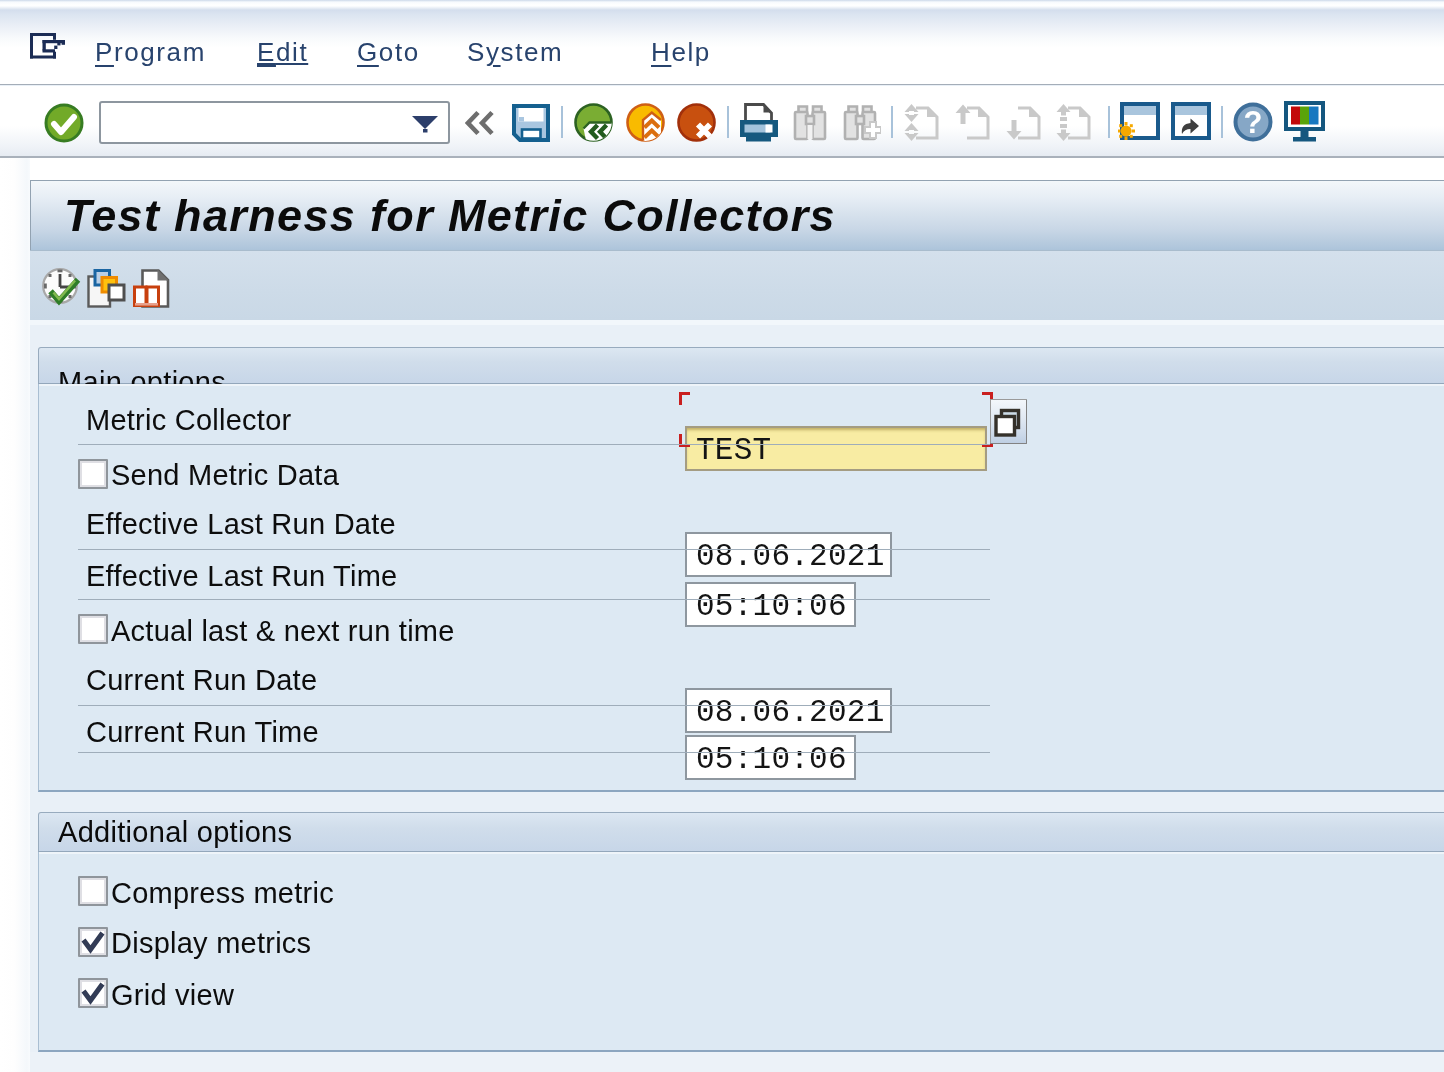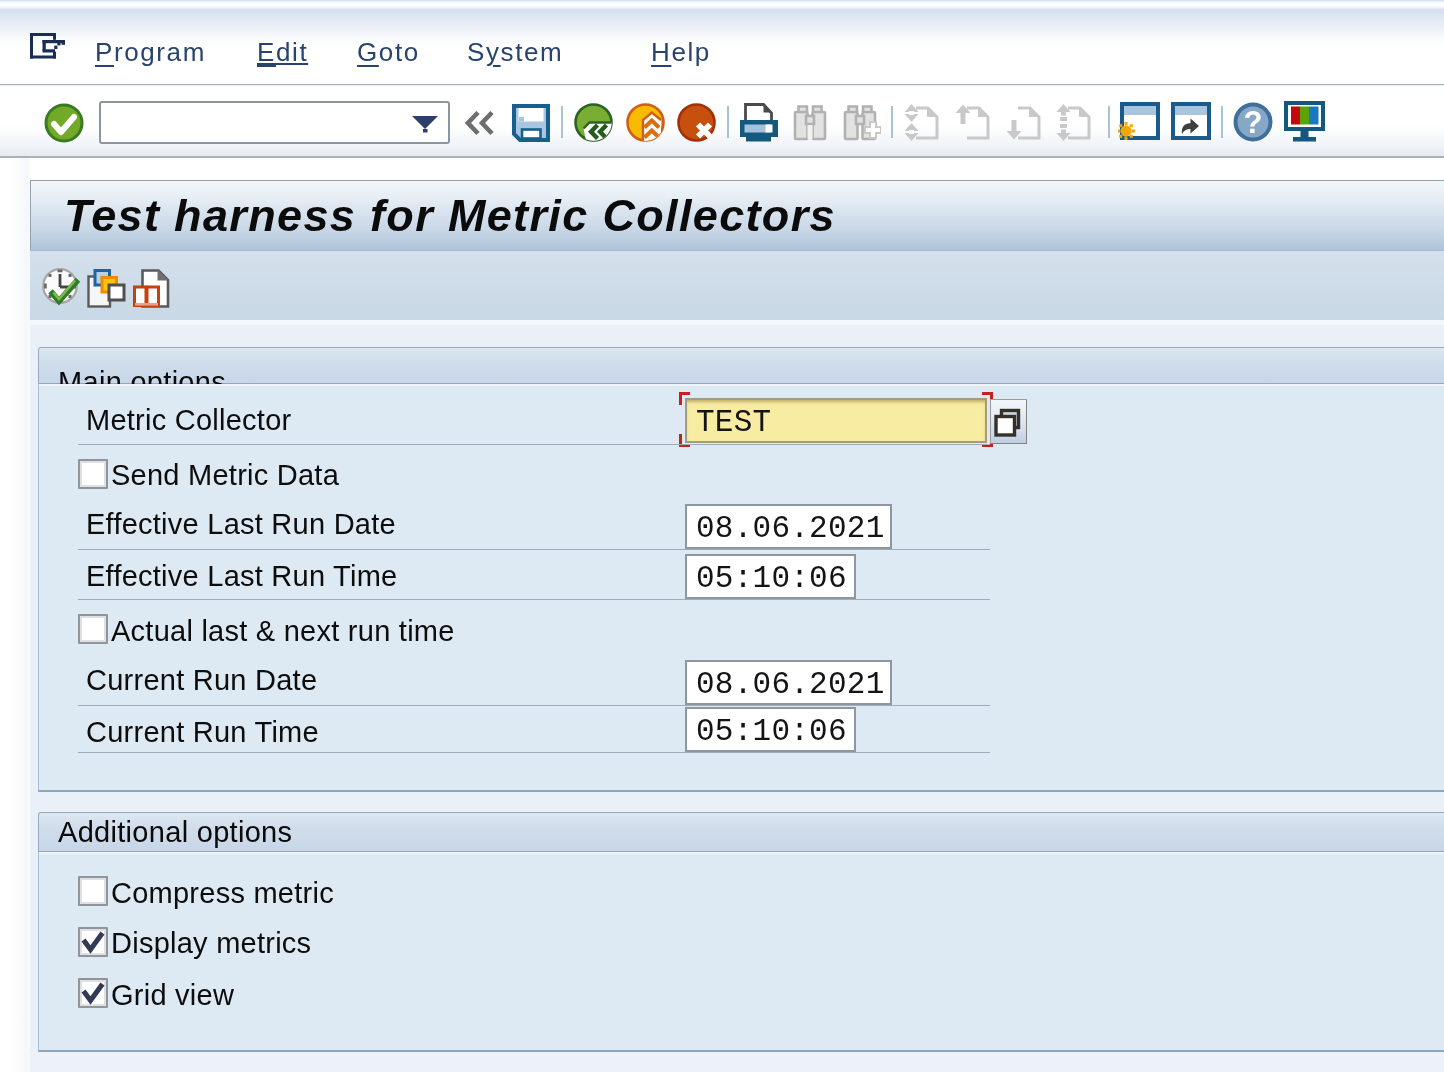--- a/index.html
+++ b/index.html
@@ -60,21 +60,21 @@
   #grp2 .grphead span { line-height:39px; top:0; }
   #grp2 .grpbody { height:200px; }
 
   #botstrip { left:30px; top:1052px; width:1414px; height:20px; background:#ecf2f8; }
 
   .lbl { position:absolute; font-size:29px; line-height:30px; letter-spacing:0.25px; color:#0d0d0d; }
   .rowline { position:absolute; left:78px; width:912px; height:1px; background:#9fadba; }
 
   .inp { position:absolute; height:45px; background:#ffffff; border:2px solid #8e979f;
     font-family:"Liberation Mono", monospace; font-size:31px; letter-spacing:0.25px; color:#141414;
-    line-height:46px; padding-left:9px; }
+    line-height:46px; padding-left:9px;margin-top:28px; }
   .chk { position:absolute; width:30px; height:30px; background:#ffffff; border:2px solid #8f959b;
     box-shadow:inset 0 0 0 2px #dfdfe4; border-radius:1px; }
 
   #f4btn { position:absolute; left:990px; top:399px; width:37px; height:45px;
     background:linear-gradient(to bottom,#f3f7fb 0px,#e2eaf3 40%,#ccd9e9 80%,#bfcfe3 100%);
     border:1px solid #9a9a9a; border-right-color:#828282; border-bottom-color:#828282; border-radius:1px; }
 
   .rb { position:absolute; width:11px; height:13px; }
   .rb.tl { border-left:3px solid #c91f1f; border-top:3px solid #c91f1f; }
   .rb.tr { border-right:3px solid #c91f1f; border-top:3px solid #c91f1f; }

